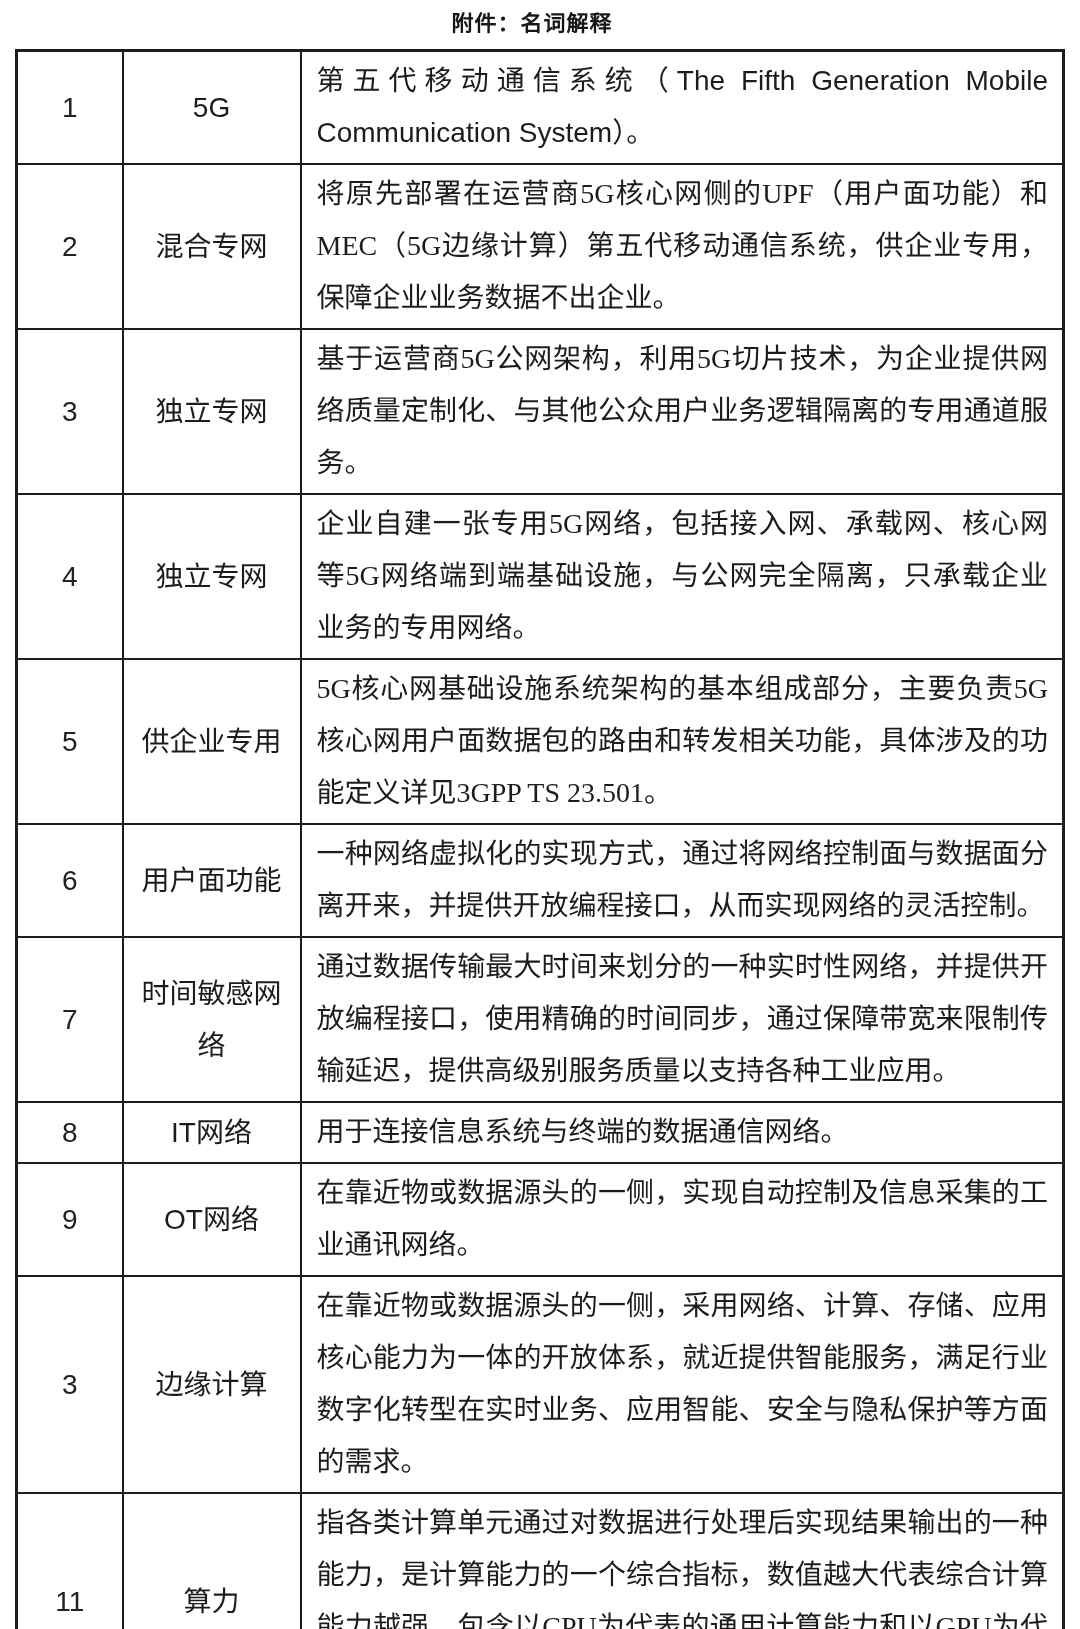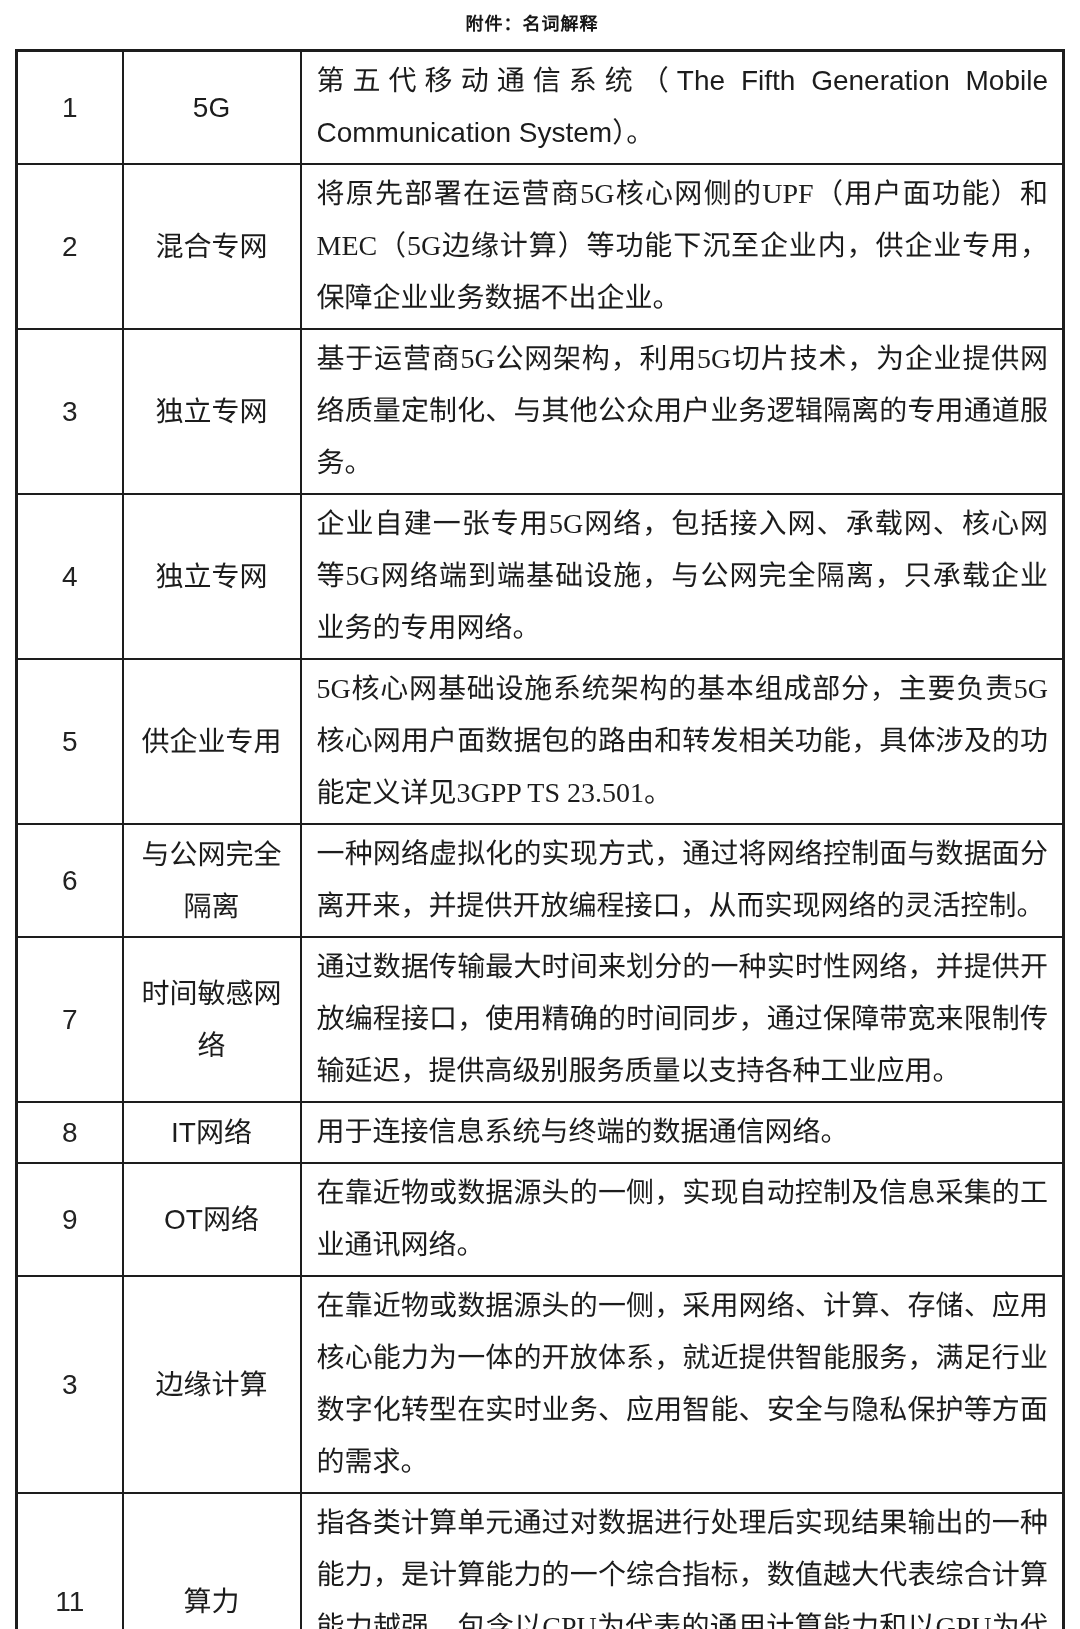--- a/index.html
+++ b/index.html
@@ -16,21 +16,21 @@
     padding-top: 6px;
     font-family: "Liberation Serif", "DejaVu Serif", serif;
     color: #1c1c1c;
     overflow: hidden;
   }
   .doc-title {
     margin: 2px 16px 9px 0;
     text-align: center;
     font-family: "Liberation Sans", "DejaVu Sans", sans-serif;
     font-weight: bold;
-    font-size: 18px;
+    font-size: 22px;
     line-height: 32px;
     color: #171717;
     letter-spacing: 1px;
   }
   table.glossary {
     width: 1050px;
     margin: 0 auto;
     border-collapse: collapse;
     table-layout: fixed;
     border: 3px solid #1d1d1d;
@@ -78,40 +78,40 @@
     </colgroup>
     <tbody id="glossary-body">
         <tr>
     <td class="col-num">1</td>
     <td class="col-term">5G</td>
     <td class="col-def">第五代移动通信系统（The Fifth Generation Mobile Communication System）。</td>
   </tr>
         <tr>
     <td class="col-num">2</td>
     <td class="col-term">混合专网</td>
-    <td class="col-def">将原先部署在运营商5G核心网侧的UPF（用户面功能）和MEC（5G边缘计算）等功能下沉至企业内，供企业专用，保障企业业务数据不出企业。</td>
+    <td class="col-def">将原先部署在运营商5G核心网侧的UPF（用户面功能）和MEC（5G边缘计算）第五代移动通信系统，供企业专用，保障企业业务数据不出企业。</td>
   </tr>
         <tr>
     <td class="col-num">3</td>
     <td class="col-term">独立专网</td>
     <td class="col-def">基于运营商5G公网架构，利用5G切片技术，为企业提供网络质量定制化、与其他公众用户业务逻辑隔离的专用通道服务。</td>
   </tr>
         <tr>
     <td class="col-num">4</td>
     <td class="col-term">独立专网</td>
     <td class="col-def">企业自建一张专用5G网络，包括接入网、承载网、核心网等5G网络端到端基础设施，与公网完全隔离，只承载企业业务的专用网络。</td>
   </tr>
         <tr>
     <td class="col-num">5</td>
     <td class="col-term">供企业专用</td>
     <td class="col-def">5G核心网基础设施系统架构的基本组成部分，主要负责5G核心网用户面数据包的路由和转发相关功能，具体涉及的功能定义详见3GPP TS 23.501。</td>
   </tr>
         <tr>
     <td class="col-num">6</td>
-    <td class="col-term">与公网完全隔离</td>
+    <td class="col-term">用户面功能</td>
     <td class="col-def">一种网络虚拟化的实现方式，通过将网络控制面与数据面分离开来，并提供开放编程接口，从而实现网络的灵活控制。</td>
   </tr>
         <tr>
     <td class="col-num">7</td>
     <td class="col-term">时间敏感网络</td>
     <td class="col-def">通过数据传输最大时间来划分的一种实时性网络，并提供开放编程接口，使用精确的时间同步，通过保障带宽来限制传输延迟，提供高级别服务质量以支持各种工业应用。</td>
   </tr>
         <tr>
     <td class="col-num">8</td>
     <td class="col-term">IT网络</td>

